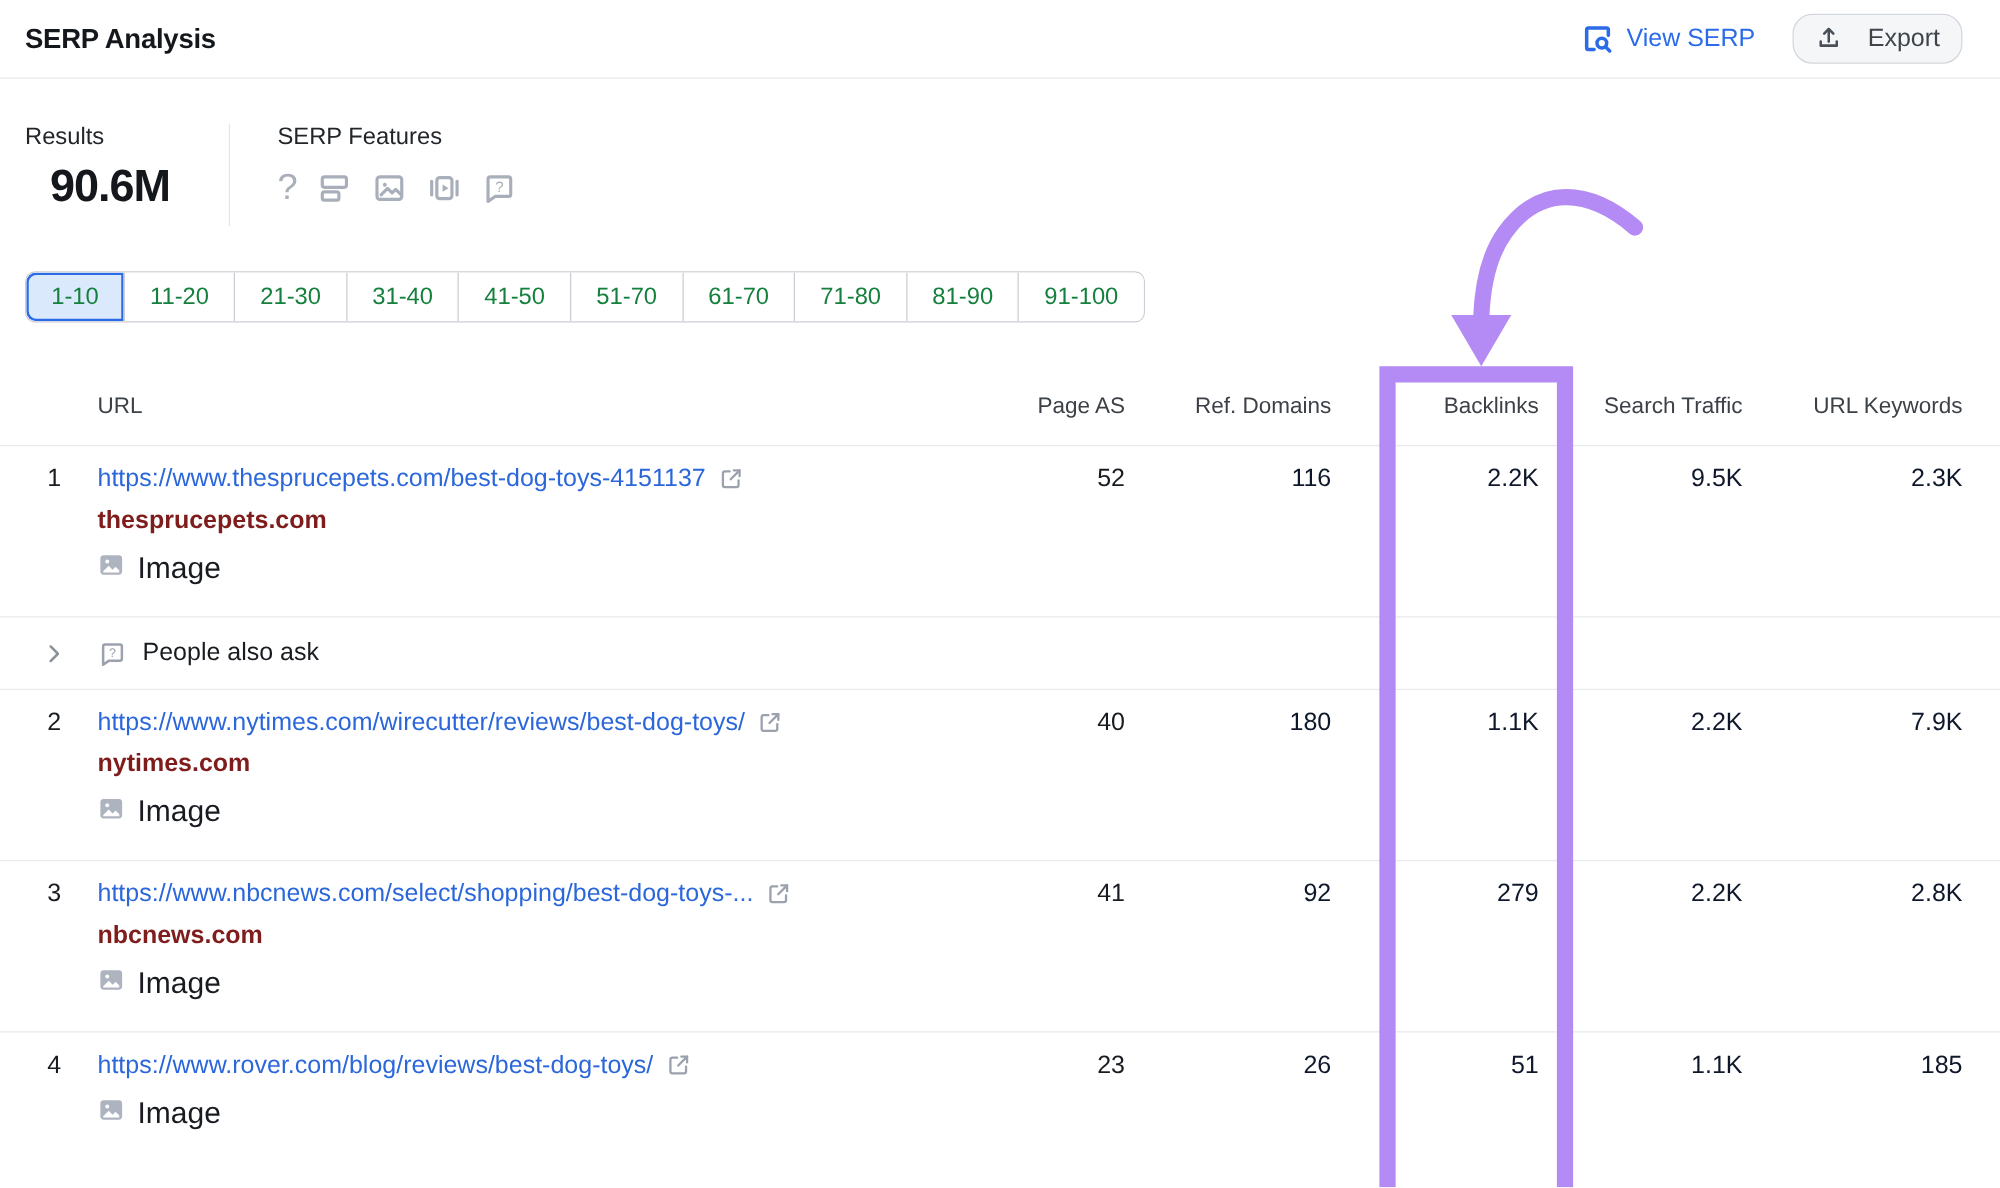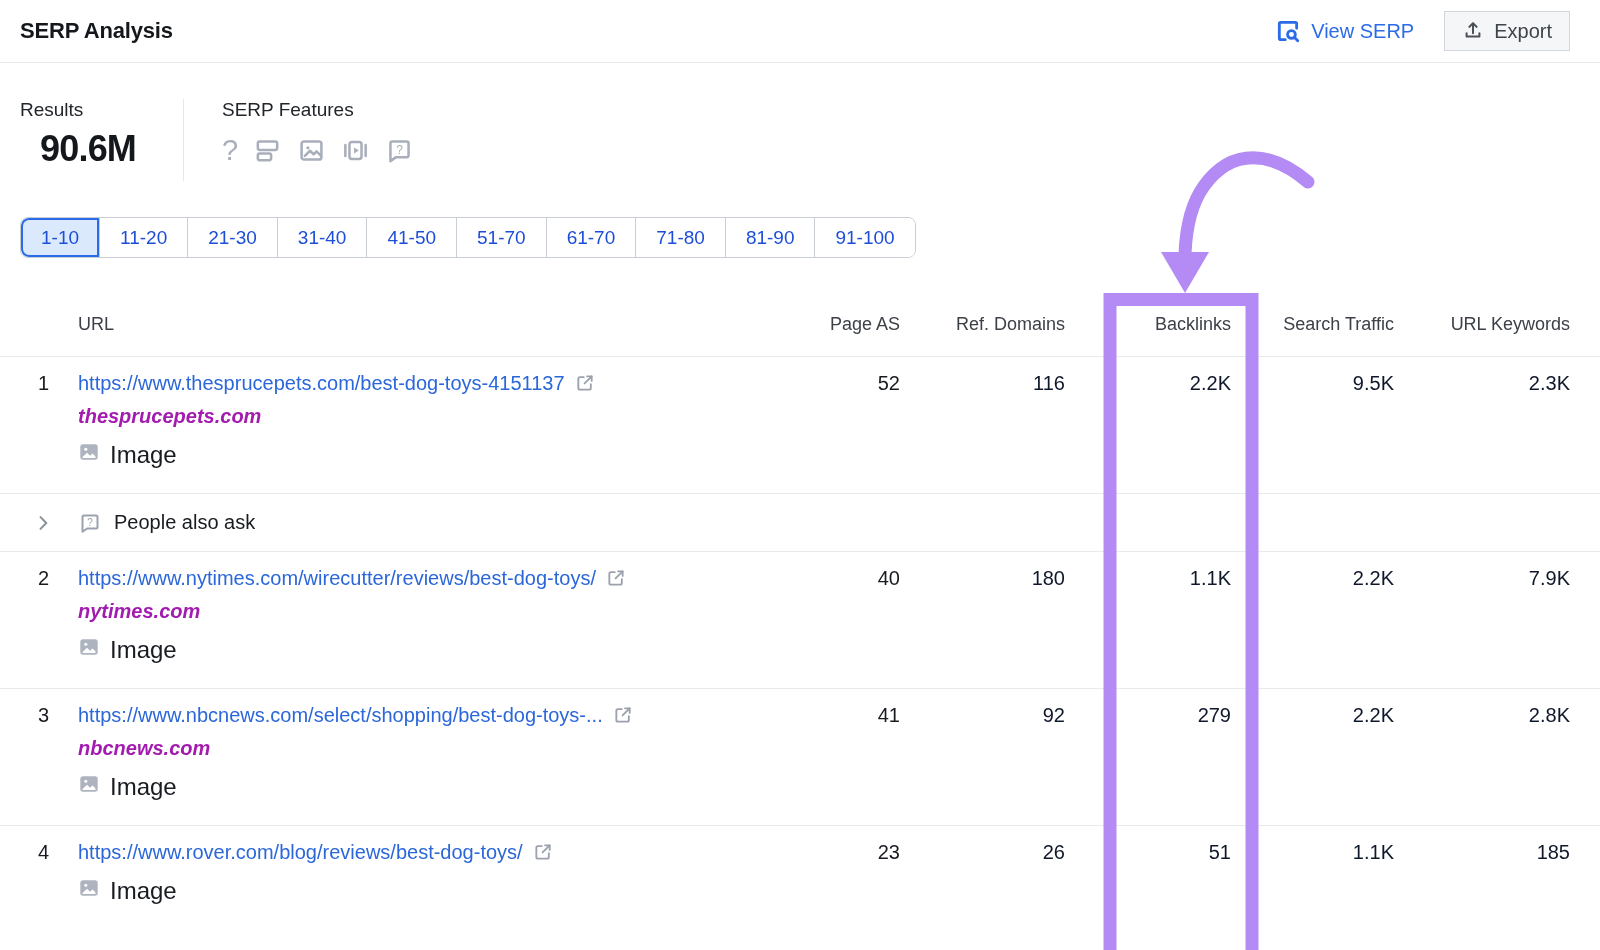--- a/index.html
+++ b/index.html
@@ -21,43 +21,43 @@
     border-bottom: 1px solid #e8eaee;
   }
   .page-title { font-size: 22px; font-weight: 700; letter-spacing: -0.2px; color: #14171b; }
   .topbar-right { display: flex; align-items: center; gap: 30px; justify-content: space-between; }
   .view-serp {
     display: flex; align-items: center; gap: 10px;
     color: #2b6be8; font-size: 20px; cursor: pointer; background: none; border: none;
     font-family: inherit;
   }
   .export-btn {
-    display: flex; align-items: center; gap: 10px;
+    display: flex; align-items: center; gap: 20px;
     height: 40px; padding: 0 17px;
-    background: #f5f6f8; border: 1px solid #d3d7dc; border-radius: 0;
+    background: #f5f6f8; border: 1px solid #d3d7dc; border-radius: 16px;
     font-size: 20px; color: #3f444b; cursor: pointer; font-family: inherit;
   }
 
   
   .summary { display: flex; padding: 36px 20px 0 20px; height: 118px; }
   .results-block { width: 163px; }
   .block-label { font-size: 19px; color: #22262b; }
   .results-value { font-size: 36px; font-weight: 700; letter-spacing: -0.8px; margin-top: 7px; color: #14171b; margin-left: 20px; }
   .v-divider { width: 1px; background: #e3e6ea; }
   .features-block { padding-left: 38px; }
   .features-icons { display: flex; align-items: center; gap: 15px; margin-top: 13px; height: 32px; }
   .q-glyph { font-size: 29px; color: #a9afba; line-height: 1; }
 
   
   .pagination {
     display: inline-flex; margin: 36px 0 0 20px;
     border: 1px solid #c9cdd4; border-radius: 8px; overflow: hidden; background: #fff;
   }
   .page-tab {
-    padding: 0 20px; line-height: 39px; font-size: 19px; color: #1d4ed8;
+    padding: 0 20px; line-height: 39px; font-size: 19px; color: #15803d;
     border-left: 1px solid #c9cdd4; cursor: pointer; background: #fff; white-space: nowrap;
   }
   .page-tab:first-child { border-left: none; }
   .page-tab.selected {
     background: #dbe9fd;
     box-shadow: inset 0 0 0 2px #2b6be8;
     border-radius: 8px 0 0 8px;
   }
 
   
@@ -74,21 +74,21 @@
   .col-url { padding-left: 20px; }
   .num { text-align: right; }
   .last-col { padding-right: 30px; }
 
   .url-row { border-bottom: 1px solid #e8eaee; min-height: 134px; align-items: start; }
   .rank-cell { text-align: right; padding: 14px 9px 0 0; font-size: 20px; line-height: 24px; }
   .url-cell { padding: 14px 0 24px 20px; }
   .url-line { display: flex; align-items: center; gap: 10px; font-size: 20px; line-height: 24px; }
   .url-link { color: #2b67da; text-decoration: none; cursor: pointer; white-space: nowrap; }
   .domain-line { margin-top: 9px; font-size: 20px; line-height: 24px; font-weight: 700; }
-  .domain-link { color: #a21caf; text-decoration: none; cursor: pointer; font-style: italic; }
+  .domain-link { color: #7f1d1d; text-decoration: none; cursor: pointer; }
   .image-line { margin-top: 13px; display: flex; align-items: flex-start; gap: 10px; font-size: 24px; color: #181b20; }
   .num-cell { padding-top: 14px; font-size: 20px; line-height: 24px; text-align: right; }
   .val-dark { color: #181b20; }
   .val-link { color: #0f172a; cursor: pointer; }
 
   .paa-row { height: 58px; border-bottom: 1px solid #e8eaee; align-items: center; cursor: pointer; }
   .paa-cell { padding-left: 20px; display: flex; align-items: center; gap: 12px; font-size: 20px; color: #181b20; }
   .chev-cell { text-align: right; padding-right: 5px; line-height: 0; }
 
   .icon { flex: 0 0 auto; display: inline-block; line-height: 0; }

